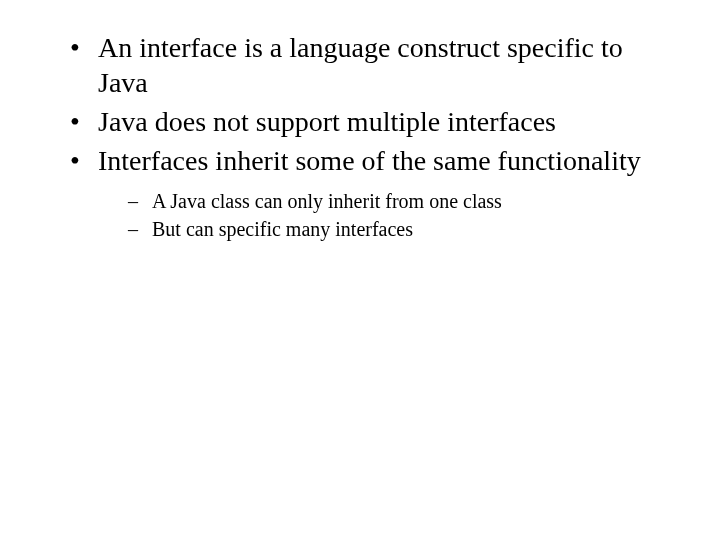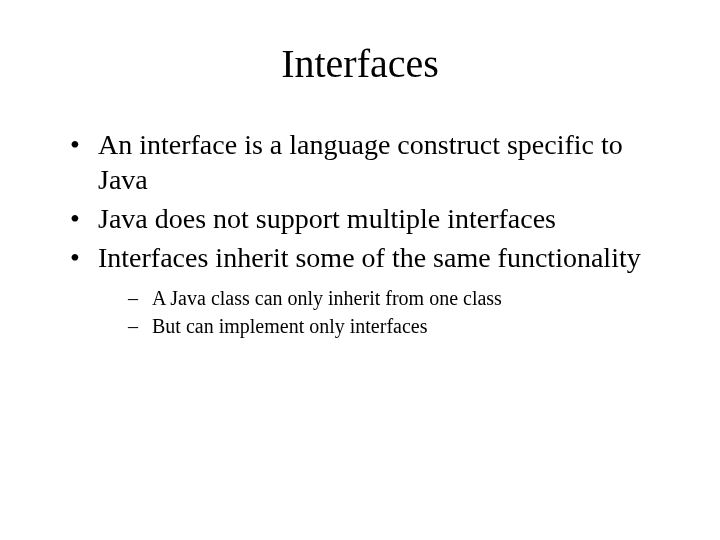--- a/index.html
+++ b/index.html
@@ -59,26 +59,25 @@
     content: "–";
     position: absolute;
     left: 0;
     top: 0;
   }
 </style>
 </head>
 <body>
 
 <div class="slide">
-  <div class="title">Interfaces</div>
 
   <ul class="level1">
     <li>An interface is a language construct specific to Java</li>
     <li>Java does not support multiple interfaces</li>
     <li>
       <span>Interfaces inherit some of the same functionality</span>
       <ul class="level2">
         <li>A Java class can only inherit from one class</li>
-        <li>But can implement only interfaces</li>
+        <li>But can specific many interfaces</li>
       </ul>
     </li>
   </ul>
 </div>
 
 </body></html>

